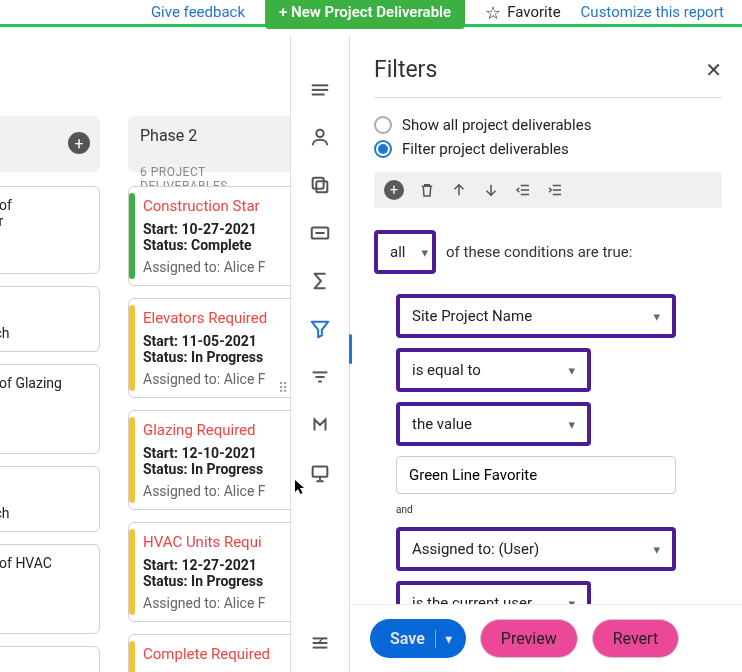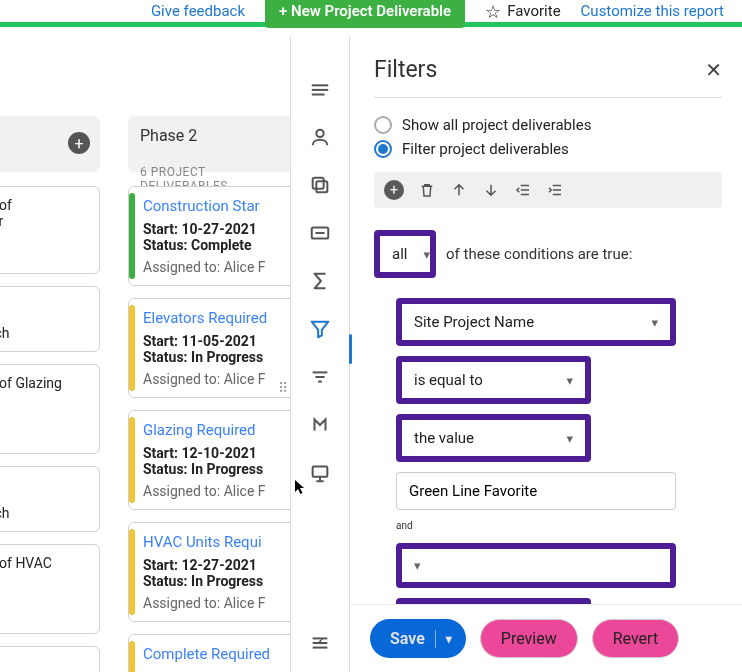--- a/index.html
+++ b/index.html
@@ -1,37 +1,37 @@
 <!DOCTYPE html>
 <html><head>
 <meta charset="utf-8">
 <style>
   * { box-sizing: border-box; margin: 0; padding: 0; font-family: -apple-system, BlinkMacSystemFont, "Segoe UI", Roboto, Helvetica, Arial, sans-serif; }
   body { width: 742px; height: 672px; overflow: hidden; background: #fff; position: relative; }
   
   
-  .topbar { height: 27px; display: flex; align-items: center; justify-content: flex-end; gap: 20px; padding: 0 18px; border-bottom: 5px solid #22c55e; }
+  .topbar { height: 27px; display: flex; align-items: center; justify-content: flex-end; gap: 20px; padding: 0 18px; border-bottom: 3px solid #22c55e; }
   .link { color: #1f77d0; font-size: 15px; cursor: pointer; }
   .new-btn { background: #3cb043; color: #fff; border: none; border-radius: 4px; padding: 8px 14px; font-size: 15px; font-weight: 600; cursor: pointer; }
   .fav { display: flex; align-items: center; gap: 6px; font-size: 15px; cursor: pointer; color: #222; }
   .star { font-size: 18px; }
   
   
   .board { position: absolute; left: 0; top: 36px; width: 290px; height: calc(100% - 36px); display: flex; gap: 8px; padding-top: 80px; }
   .col0 { width: 120px; flex-shrink: 0; position: relative; left: -20px; }
   .col1 { width: 180px; flex-shrink: 0; position: relative; }
   .col-header { background: #f1f1f1; border-radius: 6px; padding: 10px 12px; margin-bottom: 14px; position: relative; height: 56px; }
   .col-title { font-size: 16px; color: #333; margin-bottom: 20px; }
   .col-sub { font-size: 12px; color: #888; letter-spacing: 0.5px; }
   .add-circle { position: absolute; right: 10px; top: 16px; width: 22px; height: 22px; background: #555; border-radius: 50%; color:#fff; display:flex; align-items:center; justify-content:center; font-size:16px; cursor:pointer;}
   .card { border: 1px solid #d0d0d0; border-radius: 6px; padding: 10px 10px 10px 14px; margin-bottom: 12px; position: relative; overflow: hidden; background:#fff;}
   .card .bar { position: absolute; left: 0; top: 6px; bottom: 6px; width: 6px; border-radius: 3px; }
   .bar.green { background: #3cb043; }
   .bar.yellow { background: #f2c335; }
-  .card-title { font-size: 15px; color: #3b82f6; margin-bottom: 6px; white-space: nowrap; }
+  .card-title { font-size: 15px; color: #ef4444; margin-bottom: 6px; white-space: nowrap; }
   .card-line { font-size: 14px; font-weight: 700; color: #222; white-space: nowrap; }
   .card-assigned { font-size: 14px; color: #666; margin-top: 6px; white-space: nowrap; }
   .col0 .card { padding-left: 10px; }
   .col0 .card .frag { font-size: 14px; color:#222; white-space: nowrap; }
   
   
   .rail { position: absolute; left: 290px; top: 36px; width: 60px; height: calc(100% - 36px); border-left: 1px solid #ddd; border-right: 1px solid #ddd; background: #fff; display: flex; flex-direction: column; align-items: center; padding-top: 42px; gap: 26px; z-index: 5; }
   .rail-icon { width: 22px; height: 22px; color: #555; cursor: pointer; display:flex; align-items:center; justify-content:center; }
   .rail-icon.active { color: #1f77d0; }
   .rail .active-mark { position: absolute; left: 58px; width: 3px; height: 30px; background: #1f77d0; border-radius: 2px; top: 298px; }
@@ -47,21 +47,21 @@
   .radio-row { display: flex; align-items: center; gap: 10px; margin-bottom: 6px; font-size: 15px; color: #222;}
   .radio { width: 18px; height: 18px; border-radius: 50%; border: 2px solid #aaa; position: relative; flex-shrink:0;}
   .radio.checked { border-color: #1f77d0; }
   .radio.checked::after { content:''; position:absolute; inset:2px; background:#1f77d0; border-radius:50%; }
   
   .toolbar2 { background: #eef0f1; border-radius: 4px; padding: 8px 10px; display: flex; gap: 14px; align-items: center; margin-top: 14px; margin-bottom: 22px; }
   .tb-icon { width: 18px; height: 18px; color: #555; display:flex; align-items:center; justify-content:center;}
   .add-circ-sm { width:20px; height:20px; background:#5a5a5a; color:#fff; border-radius:50%; display:flex; align-items:center; justify-content:center; font-size:14px; cursor:pointer;}
   
   .cond-row { display: flex; align-items: center; gap: 10px; font-size: 15px; color:#333; margin-bottom: 20px;}
-  .select { border: 6px solid #4c1d95; border-radius: 4px; padding: 9px 12px; font-size: 15px; color: #222; background: #fff; display: flex; align-items: center; justify-content: space-between; gap: 16px; cursor: pointer; text-align: right; }
+  .select { border: 4px solid #4c1d95; border-radius: 4px; padding: 9px 12px; font-size: 15px; color: #222; background: #fff; display: flex; align-items: center; justify-content: space-between; gap: 16px; cursor: pointer; text-align: right; }
   .select .chev { color:#666; font-size: 13px;}
   .filter-block { padding-left: 22px; }
   .fb-row { margin-bottom: 10px; }
   .and-lbl { font-size: 10px; color: #333; margin: 8px 0 12px 0; }
   .text-input { border: 1px solid #ccc; border-radius: 4px; padding: 9px 12px; font-size: 15px; width: 280px; background:#fff;}
   
   .footer { position: absolute; left: 0; right: 0; bottom: 0; background: #fff; padding: 14px 20px; border-top: 1px solid #eee; display: flex; gap: 14px; align-items:center;}
   .save-btn { background: #0968d8; color: #e5e5e5; border: none; border-radius: 22px; padding: 10px 14px 10px 20px; font-size: 16px; font-weight: 600; display:flex; align-items:center; gap:10px; cursor:pointer;}
   .save-btn .divider { width:1px; height:18px; background: rgba(255,255,255,0.5);}
   .pill-btn { background: #ec4899; border: 1px solid #ccc; border-radius: 22px; padding: 9px 20px; font-size: 16px; cursor:pointer; color:#222;}
@@ -302,20 +302,21 @@
           <span>the value</span>
           <span class="chev">▾</span>
         </div>
       </div>
     <div class="fb-row">
         <div class="text-input">Green Line Favorite</div>
       </div>
     <div class="and-lbl">and</div>
     <div class="fb-row">
         <div class="select" style="width:280px">
+          <span>Assigned to: (User)</span>
           <span class="chev">▾</span>
         </div>
       </div>
     <div class="fb-row">
         <div class="select" style="width:195px">
           <span>is the current user</span>
           <span class="chev">▾</span>
         </div>
       </div>
     <div class="and-lbl">and</div>

